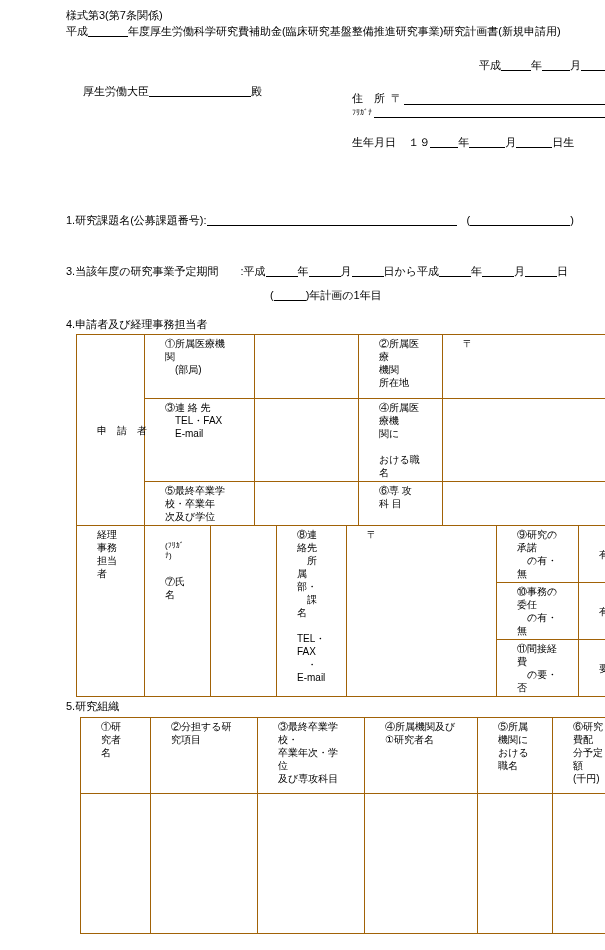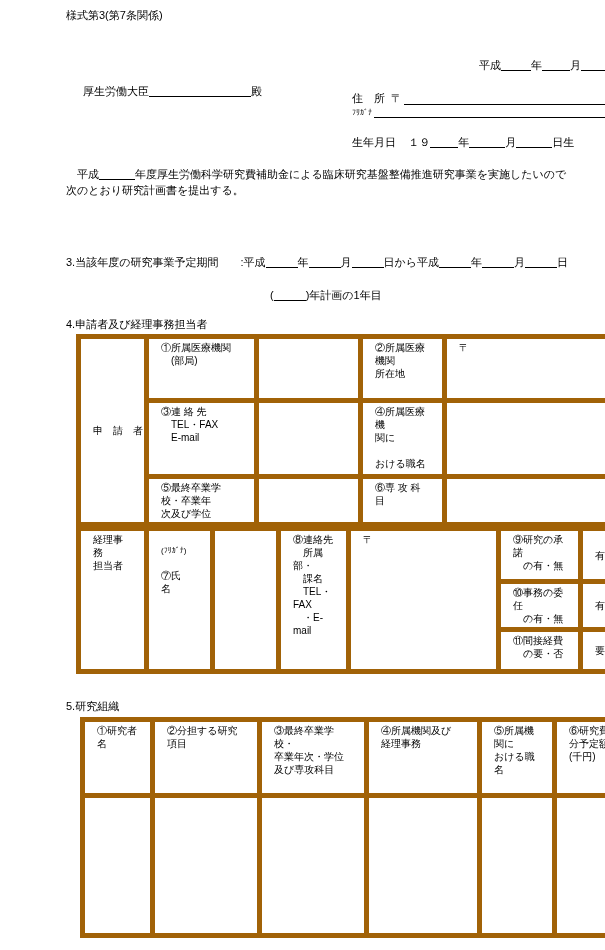--- a/index.html
+++ b/index.html
@@ -9,34 +9,37 @@
     font-size:11px;line-height:1.3;overflow:hidden;margin-left:48px;
   }
   .abs{position:absolute;white-space:nowrap;}
   .blank{display:inline-block;border-bottom:1px solid #000;height:12px;vertical-align:-2px;}
   .gap{display:inline-block;height:1px;}
   .flexrow{position:absolute;display:flex;align-items:flex-end;}
   .fblank{flex:1;border-bottom:1px solid #000;height:12px;margin:0 2px;}
   .xsmall{font-size:8px;}
   table{border-collapse:collapse;table-layout:fixed;background:#fff;}
   .t1 td,.t2 td,.t2 th{
-    border:5px solid #a16207;font-size:10px;font-weight:normal;
-    padding:2px 12px;vertical-align:top;text-align:left;white-space:pre-line;
+    border:1px solid #a16207;font-size:10px;font-weight:normal;
+    padding:2px 20px;vertical-align:top;text-align:left;white-space:pre-line;
   }
   .vcenter{vertical-align:middle !important;text-align:right;white-space:nowrap !important;}
 </style>
 </head>
 <body>
 
 <div class="page">
 
   <div class="abs" style="left:18px;top:8px">
     <span>様式第3(第7条関係)</span>
   </div>
 
+  <div class="abs" style="left:18px;top:24px">
+    <span>平成</span><span class="blank" style="width:40px"></span><span>年度厚生労働科学研究費補助金(臨床研究基盤整備推進研究事業)研究計画書(新規申請用)</span>
+  </div>
 
   <div class="abs" style="right:33px;top:58px">
     <span>平成</span><span class="blank" style="width:30px"></span><span>年</span><span class="blank" style="width:28px"></span><span>月</span><span class="blank" style="width:28px"></span><span>日</span>
   </div>
 
   <div class="abs" style="left:35px;top:84px">
     <span>厚生労働大臣</span><span class="blank" style="width:102px"></span><span>殿</span>
   </div>
 
   <div class="abs" style="left:256px;top:91px;width:332px;height:60px;white-space:normal">
@@ -50,30 +53,27 @@
       <span>〒</span>
       <span class="fblank"></span>
     </div>
     <div class="abs" style="left:48px;top:44px">
       <span>生年月日</span>
       <span class="gap" style="width:6px"></span>
       <span>１９</span><span class="blank" style="width:28px"></span><span>年</span><span class="blank" style="width:36px"></span><span>月</span><span class="blank" style="width:36px"></span><span>日生</span>
     </div>
   </div>
 
-  <div class="abs" style="left:18px;top:167px">
-    <span>　平成</span><span class="blank" style="width:36px"></span><span>年度厚生労働科学研究費補助金による臨床研究基盤整備推進研究事業を実施したいので</span>
-  </div>
-  <div class="abs" style="left:18px;top:183px">
-    <span>次のとおり研究計画書を提出する。</span>
-  </div>
-
-
-
-  <div class="abs" style="left:18px;top:255px">
+
+  <div class="abs" style="left:18px;top:213px">
+    <span>1.研究課題名(公募課題番号):</span><span class="blank" style="width:250px"></span><span class="gap" style="width:10px"></span><span>(</span><span class="blank" style="width:100px"></span><span>)</span>
+  </div>
+
+
+  <div class="abs" style="left:18px;top:264px">
     <span>3.当該年度の研究事業予定期間</span><span class="gap" style="width:22px"></span><span>:平成</span><span class="blank" style="width:32px"></span><span>年</span><span class="blank" style="width:32px"></span><span>月</span><span class="blank" style="width:32px"></span><span>日から平成</span><span class="blank" style="width:32px"></span><span>年</span><span class="blank" style="width:32px"></span><span>月</span><span class="blank" style="width:32px"></span><span>日</span>
   </div>
   <div class="abs" style="left:222px;top:288px">
     <span>(</span><span class="blank" style="width:32px"></span><span>)年計画の1年目</span>
   </div>
 
   <div class="abs" style="left:18px;top:317px">
     <span>4.申請者及び経理事務担当者</span>
   </div>
 
@@ -175,21 +175,21 @@
         <col style="width:80px">
     </colgroup>
     <tbody>
         <tr style="height:76px">
       <th>①研究者名</th>
       <th>②分担する研究項目</th>
       <th>③最終卒業学校・
 卒業年次・学位
 及び専攻科目</th>
       <th>④所属機関及び
-経理事務</th>
+①研究者名</th>
       <th>⑤所属機関に
 おける職名</th>
       <th>⑥研究費配
 分予定額
 (千円)</th>
     </tr>
     <tr style="height:140px">
       <td></td>
       <td></td>
       <td></td>

